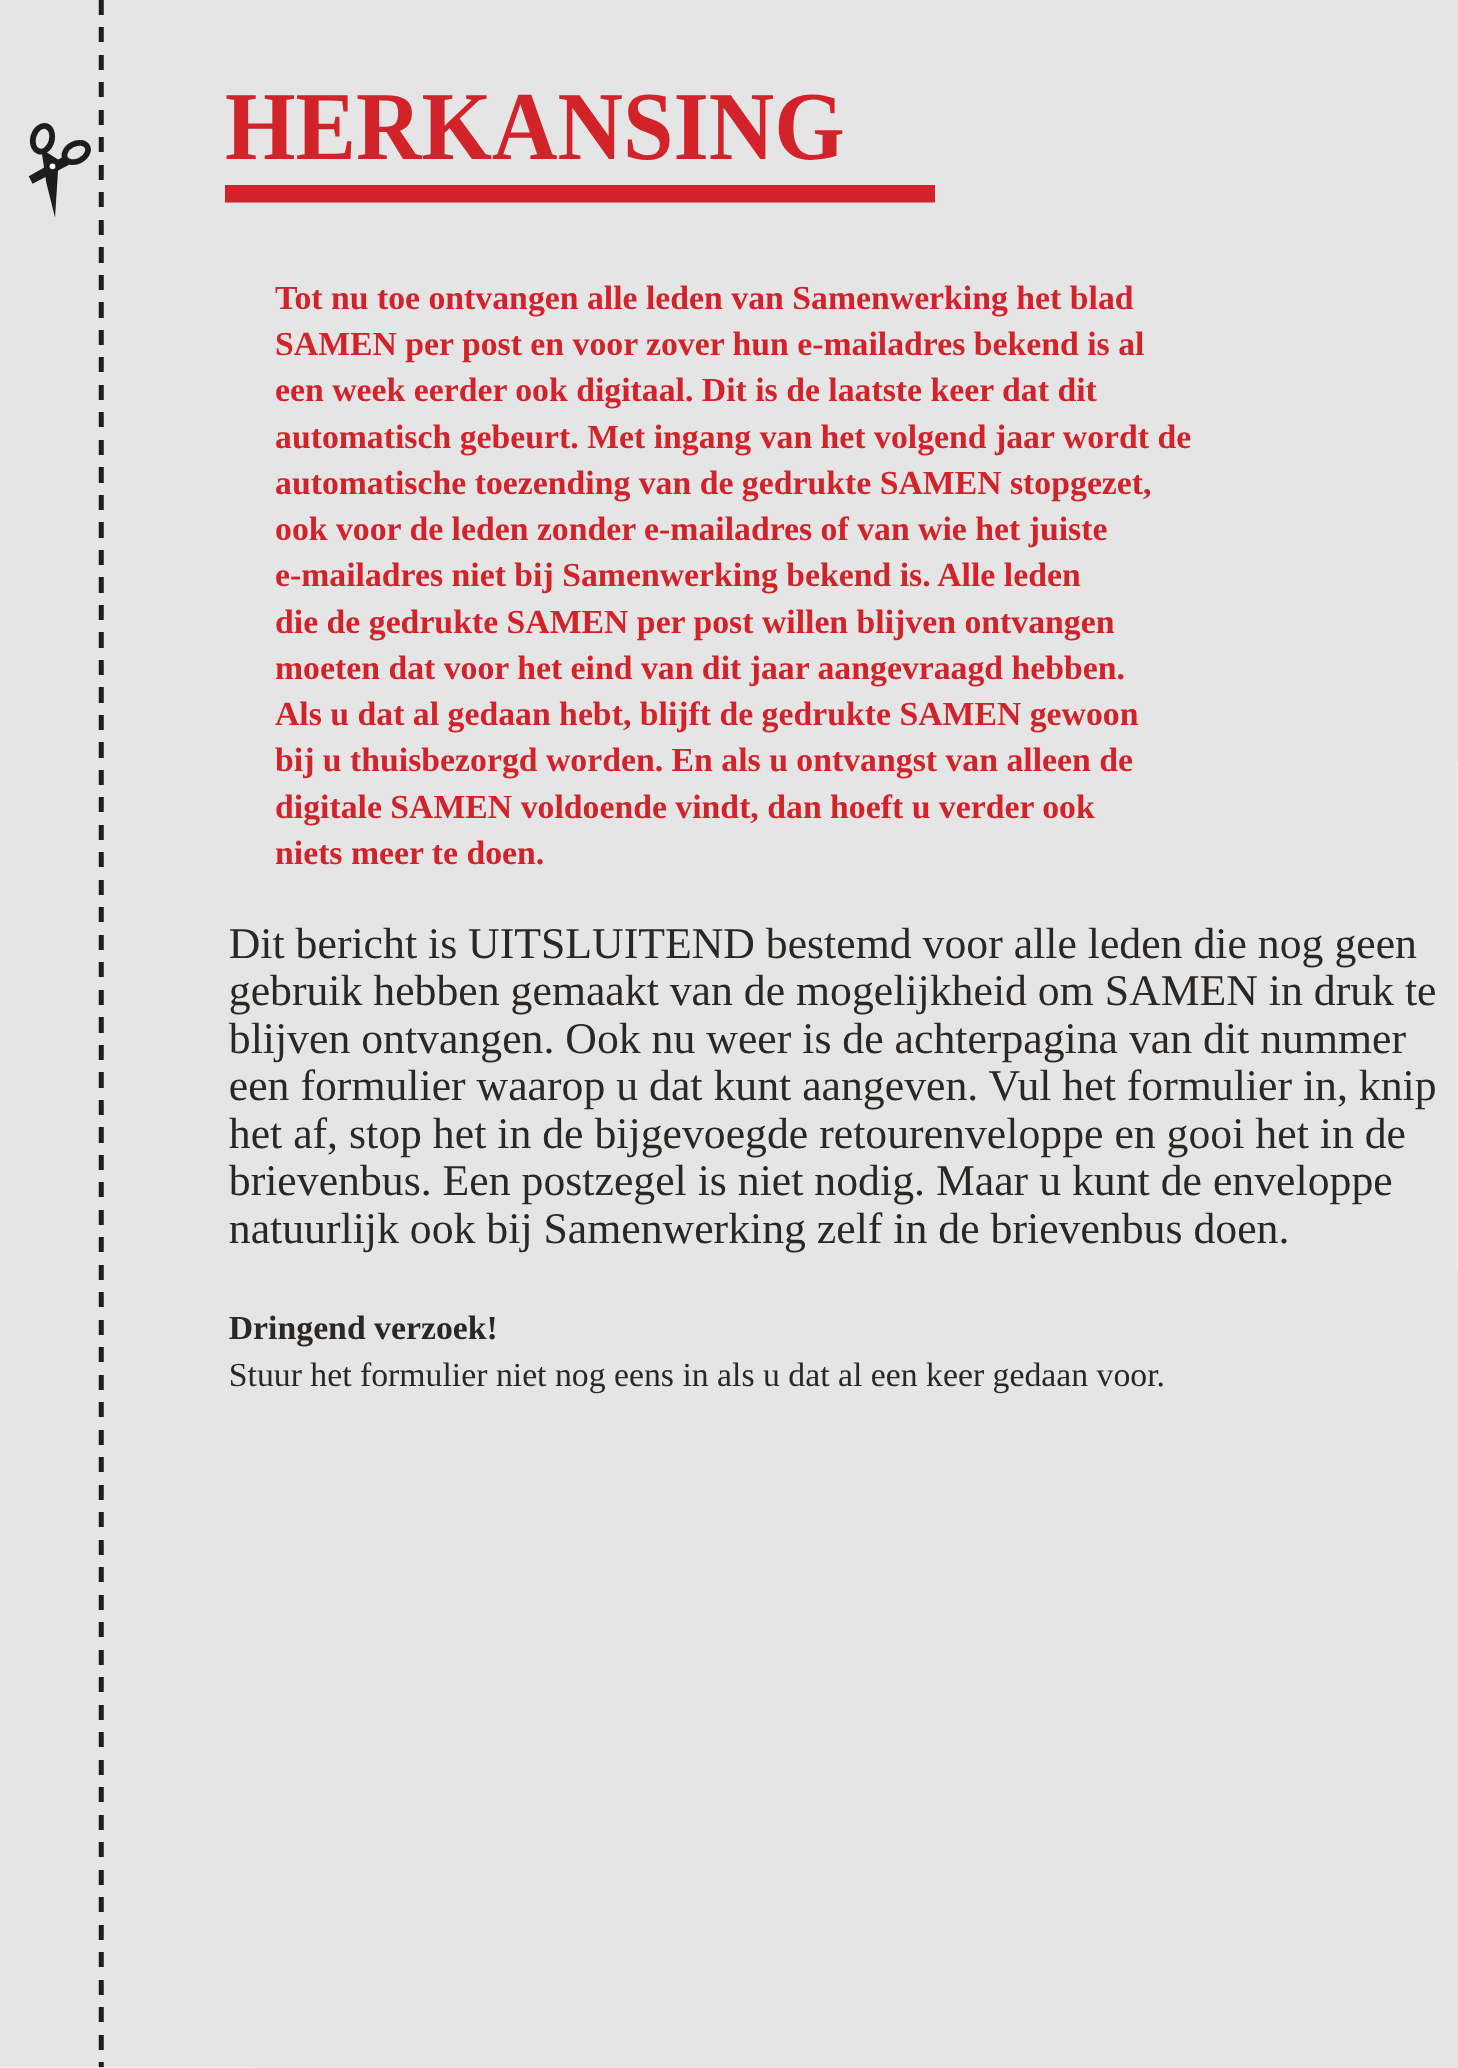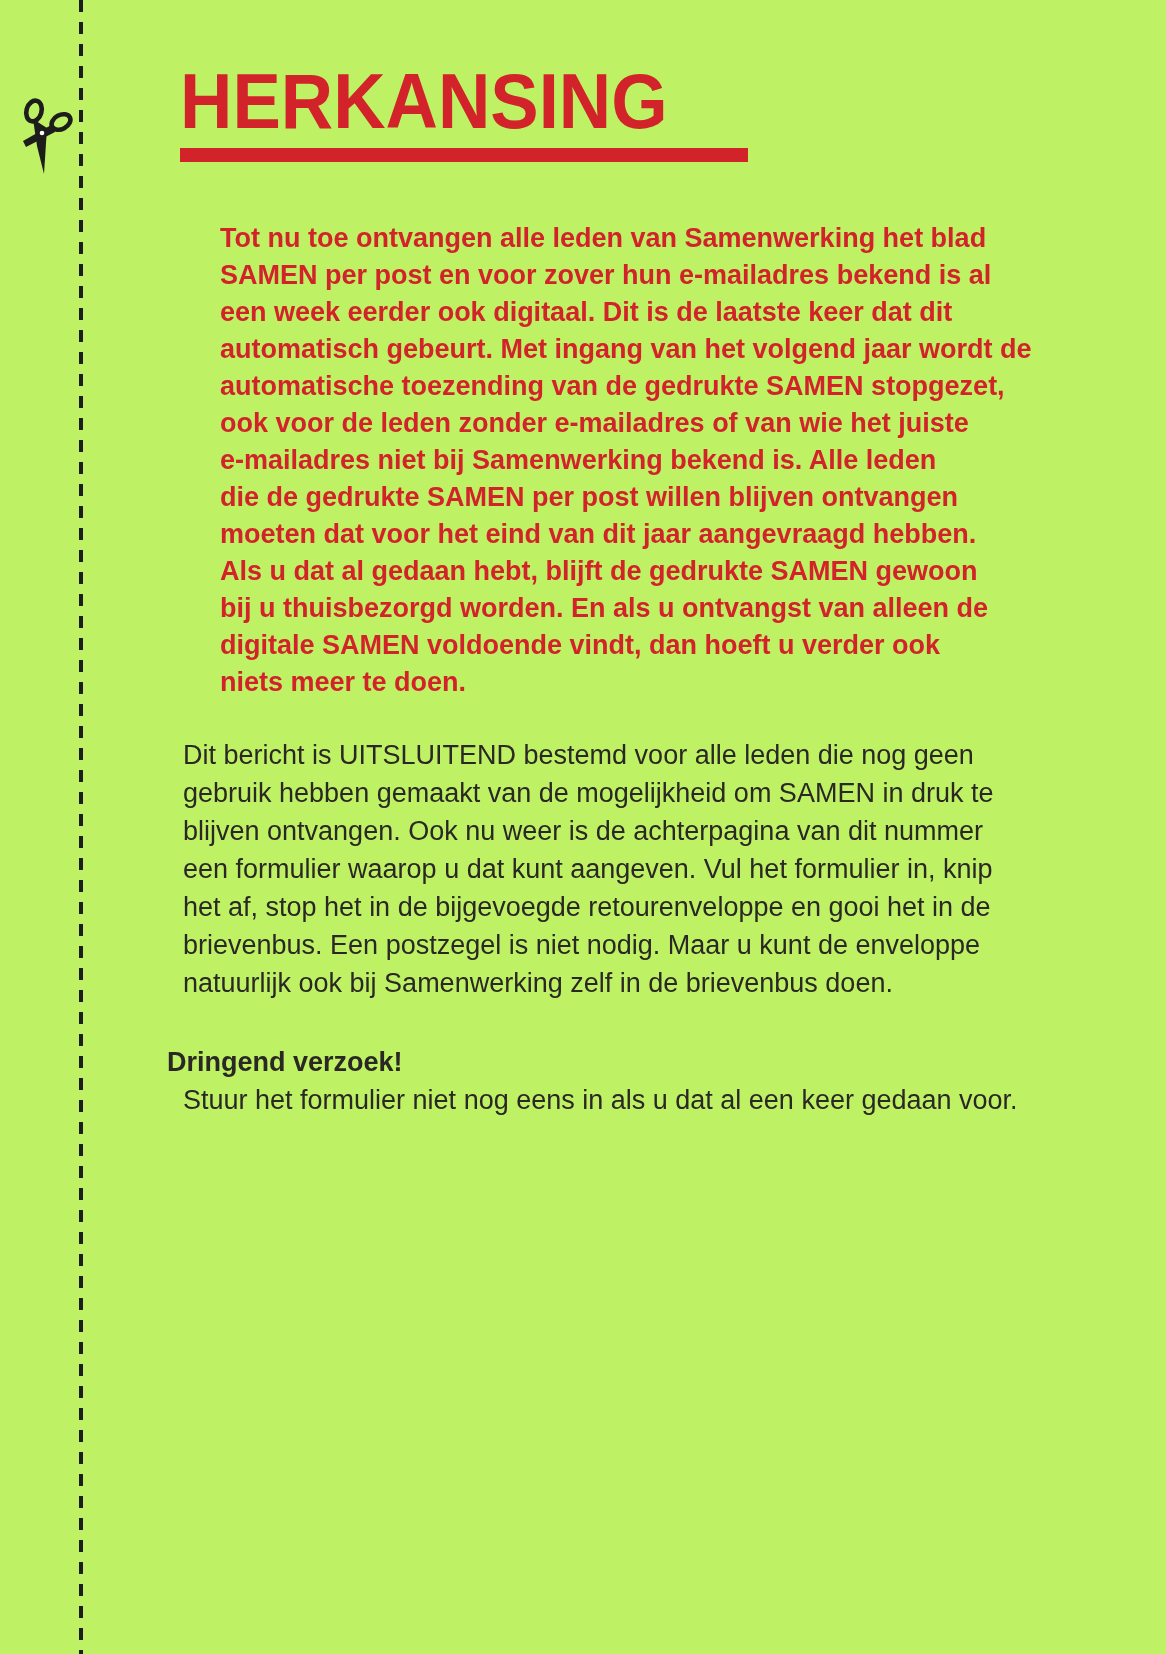--- a/index.html
+++ b/index.html
@@ -5,23 +5,23 @@
   :root{
     --red:#d2232b;
     --ink:#2b2724;
     --line:#1d1d1b;
   }
   html,body{margin:0;padding:0;background:#fff;}
   .page{
     position:relative;
     width:1166px;
     height:1654px;
-    background:#bef264;
+    background:#e5e5e5;
     overflow:hidden;
-    font-family:Liberation Sans, sans-serif;
+    font-family:Liberation Serif, serif;
   }
   .cut-line{
     position:absolute;
     left:79px;top:0;bottom:0;width:4px;
     background:repeating-linear-gradient(to bottom,var(--line) 0 12px,transparent 12px 22px);
   }
   .scissors{
     position:absolute;
     left:21px;top:94px;width:52px;height:86px;
   }
@@ -51,28 +51,28 @@
     font-size:27px;
     font-weight:bold;
     line-height:37px;
     color:var(--red);
     white-space:pre;
   }
   .body-text{
     position:absolute;
     left:183px;top:736px;
     margin:0;
-    font-size:27px;
+    font-size:35px;
     line-height:38px;
     color:var(--ink);
     white-space:pre;
   }
   .urgent-heading{
     position:absolute;
-    left:167px;top:1043px;
+    left:183px;top:1043px;
     margin:0;
     font-size:27px;
     font-weight:bold;
     line-height:38px;
     color:var(--ink);
     white-space:pre;
   }
   .urgent-text{
     position:absolute;
     left:183px;top:1081px;

